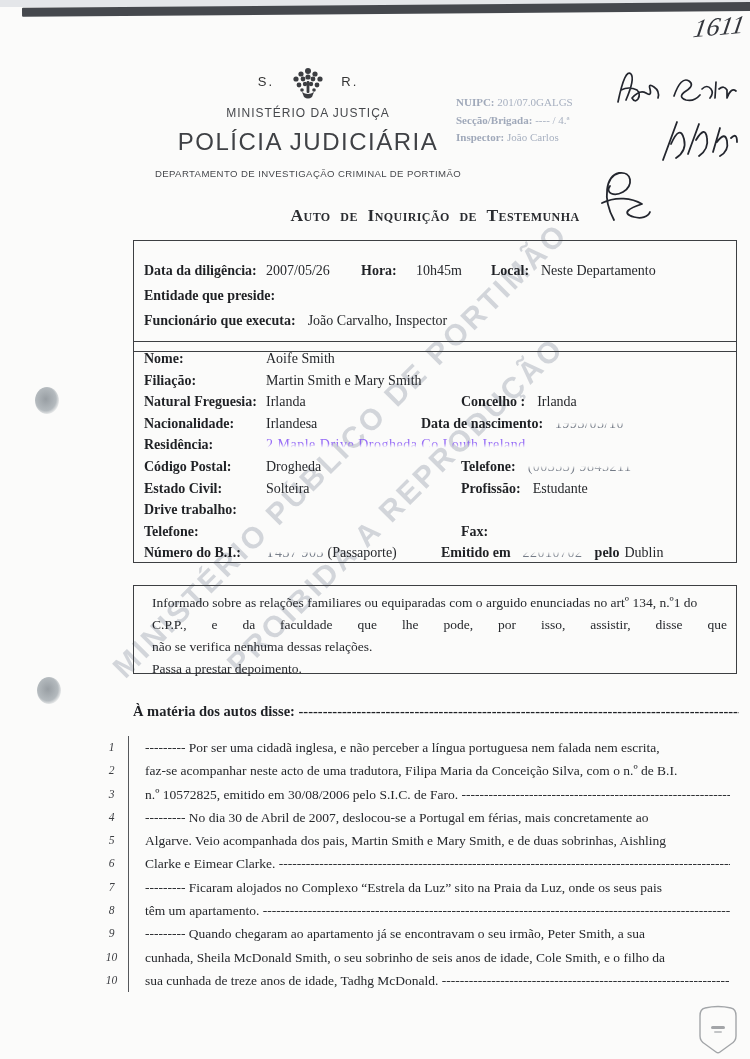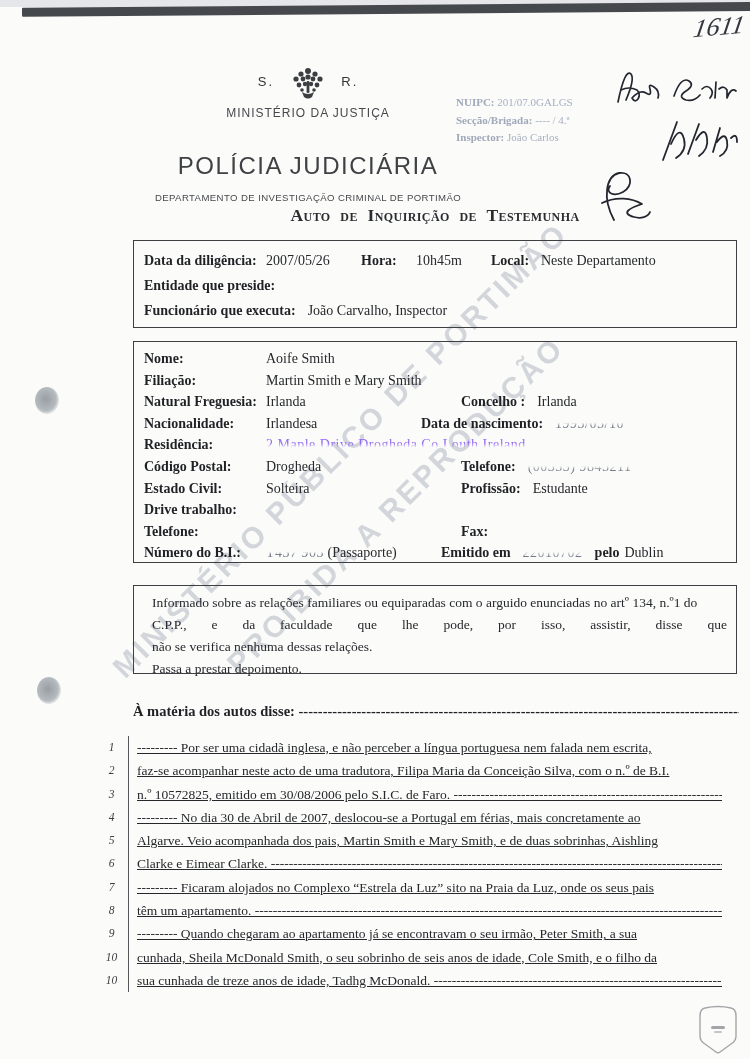--- a/index.html
+++ b/index.html
@@ -19,39 +19,39 @@
              text-align:center;color:rgba(150,158,170,0.40);
              font-family:"Liberation Sans",sans-serif;font-weight:bold;
              font-size:30px;letter-spacing:3px;line-height:78px;white-space:nowrap;pointer-events:none;}
 
   
   #ministry-block{left:133px;top:62px;width:350px;text-align:center;
                   font-family:"Liberation Sans",sans-serif;color:#3b3d40;}
   .crest-row{font-size:13px;letter-spacing:2px;color:#333;height:40px;line-height:40px;}
   .crest-row svg{vertical-align:middle;margin:0 8px;}
   .ministry{font-size:12px;letter-spacing:1px;margin-top:4px;color:#46484c;}
-  .org{font-size:24px;letter-spacing:1.5px;margin-top:32px;color:#3f4145;}
+  .org{font-size:24px;letter-spacing:1.5px;margin-top:8px;color:#3f4145;}
   .dept{font-size:9.6px;letter-spacing:0.4px;margin-top:12px;color:#46484c;}
 
   #case-block{left:456px;top:94px;font-family:"Liberation Serif",serif;
               font-size:11px;line-height:17.5px;color:#a0a9ba;font-weight:bold;}
   #case-block .cv{font-weight:normal;color:#a7b0c0;}
 
   #hw-page-num{left:694px;top:12px;font-size:26px;color:#33363c;font-style:italic;
                transform:skewX(-14deg) rotate(-5deg);font-family:"Liberation Serif",serif;}
 
   .sig{stroke:#23262e;fill:none;stroke-linecap:round;stroke-linejoin:round;}
 
   
   #doc-title{left:133px;top:205px;width:604px;text-align:center;font-weight:bold;
              font-variant:small-caps;font-size:17.5px;word-spacing:5px;letter-spacing:0.4px;color:#2a2c30;}
 
   
   .box{border:1.6px solid #3d3f42;background:transparent;}
-  #box-diligence{left:133px;top:240px;width:604px;height:88px;padding:7px 0 0 10px;box-sizing:border-box;}
+  #box-diligence{left:133px;top:240px;width:604px;height:112px;padding:17px 0 0 10px;box-sizing:border-box;}
   #box-witness{left:133px;top:341px;width:604px;height:222px;padding:6px 0 0 10px;box-sizing:border-box;}
   #box-notice{left:133px;top:585px;width:604px;height:89px;padding:6px 9px 0 9px;box-sizing:border-box;}
 
   .frow{display:flex;height:25px;line-height:25px;font-size:14px;white-space:nowrap;}
   .wrow{display:flex;height:21.6px;line-height:21.6px;font-size:14px;white-space:nowrap;}
   .lbl{font-weight:bold;color:#1f2125;}
   .w1{width:122px;} .w2{width:95px;} .w3{width:55px;} .w4{width:75px;} .w5{width:50px;}
   .v1{width:195px;} .v1n{width:155px;} .v1b{width:175px;}
   .gap12{margin-right:12px;}
 
@@ -66,22 +66,22 @@
   .nline.stretch{white-space:normal;text-align:justify;text-align-last:justify;}
 
   #section-head{left:133px;top:703px;width:606px;font-weight:bold;font-size:14.5px;
                 white-space:nowrap;overflow:hidden;color:#1f2125;}
 
   
   #deposition{left:95px;top:736px;width:645px;}
   .dep-row{display:flex;height:23.3px;}
   .dep-num{width:33px;text-align:center;font-style:italic;font-size:11.5px;
            line-height:23.3px;color:#3c3e42;}
-  .dep-text{border-left:1.2px solid #55575b;padding-left:8px;width:585px;
-            font-size:13.5px;line-height:23.3px;white-space:nowrap;overflow:hidden;text-decoration:underline;}
+  .dep-text{border-left:1.2px solid #55575b;padding-left:16px;width:585px;
+            font-size:13.5px;line-height:23.3px;white-space:nowrap;overflow:hidden;}
 
   #corner-stamp{left:697px;top:1004px;}
 </style>
 </head>
 <body>
 
 <div class="abs" id="scan-band"></div>
 <div class="abs" id="scan-strip"></div>
 <div class="abs hole" style="left:35px;top:387px;"></div>
 <div class="abs hole" style="left:37px;top:677px;"></div>

